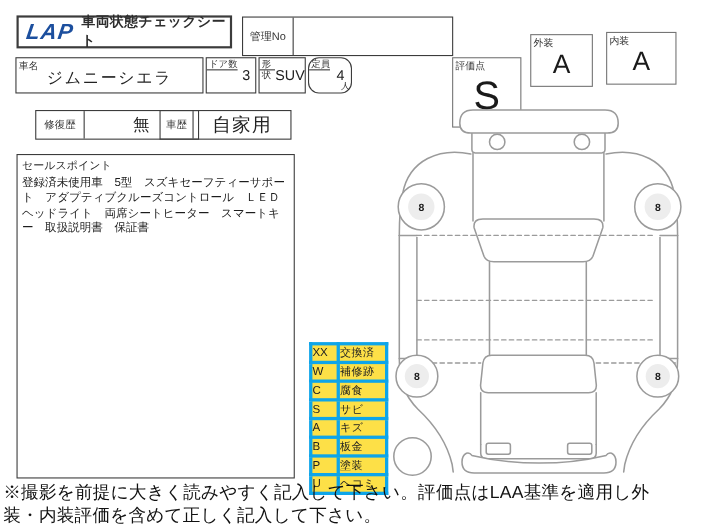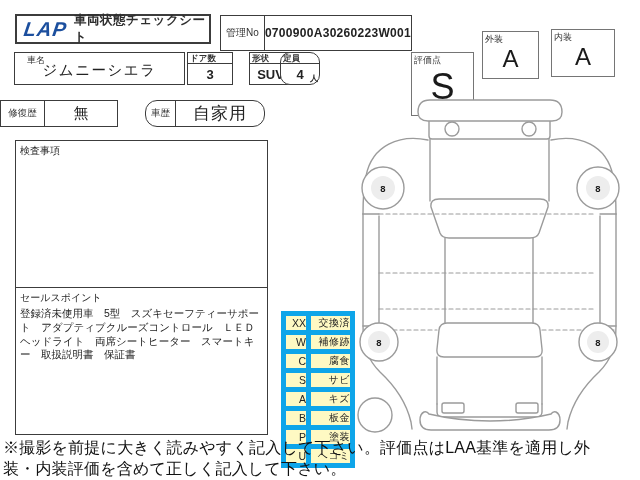--- a/index.html
+++ b/index.html
@@ -28,59 +28,59 @@
   .score .score-value { position:absolute; inset:0; display:flex; align-items:center;
     justify-content:center; font-weight:400; color:#1a1a1a; }
   .score-main { left:411px; top:16px; width:63px; height:64px;margin-top:36px; }
   .score-main .score-value { font-size:36px; padding-top:6px; }
   .score-ext { left:482px; top:31px; width:57px; height:48px;text-decoration:underline; }
   .score-int { left:551px; top:29px; width:64px; height:48px; }
   .score-ext .score-value, .score-int .score-value { font-size:24px; padding-top:8px; }
 
   
   .cell { position:absolute; border:1.5px solid #3c3c3c; background:#fff; }
-  .cell .cell-label { position:absolute; left:12px; top:1px; font-size:9px; color:#333; }
+  .cell .cell-label { position:absolute; left:2px; top:1px; font-size:9px; color:#333; }
   .name-cell { left:14px; top:52px; width:171px; height:33px; }
   .name-cell .cell-value { position:absolute; inset:0; display:flex; align-items:flex-end;
     justify-content:center; font-size:14.5px; letter-spacing:1.5px; padding-bottom:4px; }
-  .mini-cell { display:flex; flex-direction:column;font-weight:bold; }
+  .mini-cell { display:flex; flex-direction:row; }
   .mini-cell .mini-label { height:11px; border-bottom:1px solid #3c3c3c; font-size:8.5px;
     color:#333; padding-left:2px; line-height:10px; }
   .mini-cell .mini-value { flex:1; display:flex; align-items:center; justify-content:center;
     font-size:13px; }
   .doors-cell { left:187px; top:52px; width:46px; height:33px; }
-  .shape-cell { left:235px; top:52px; width:43px; height:33px;margin-left:14px; }
+  .shape-cell { left:235px; top:52px; width:43px; height:33px; }
   .cap-cell   { left:280px; top:52px; width:40px; height:33px;border-radius:10px; }
   .cap-unit { position:absolute; right:1px; bottom:0px; font-size:8px; color:#222; }
 
   
   .pair-box { position:absolute; border:1.5px solid #3c3c3c; display:flex; }
   .pair-label { border-right:1.5px solid #3c3c3c; font-size:9.5px; color:#333;
     display:flex; align-items:center; justify-content:center; }
   .pair-value { flex:1; display:flex; align-items:center; justify-content:center; }
-  .repair-box { left:0; top:100px; width:118px; height:27px; }
+  .repair-box { left:32px; top:100px; width:149px; height:27px; }
   .repair-box .pair-label { width:44px; }
   .repair-box .pair-value { font-size:15px; }
-  .history-box { left:145px; top:100px; width:120px; height:27px;border-radius:12px; }
+  .history-box { left:145px; top:100px; width:120px; height:27px; }
   .history-box .pair-label { width:30px; }
   .history-box .pair-value { font-size:17px; letter-spacing:1px; }
 
   
   .main-box { position:absolute; left:15px; top:140px; width:253px; height:295px;
     border:1.5px solid #3c3c3c; }
   .inspection { position:relative; height:147px; border-bottom:1.5px solid #3c3c3c; }
   .sec-label { position:absolute; left:4px; top:3px; font-size:10px; color:#2a2a2a; }
   .sales { position:relative; height:145px; }
   .sales-content { position:absolute; left:4px; right:4px; top:19px; font-size:10.5px;
     line-height:13.8px; word-break:break-all; color:#1d1d1d; }
 
   
   .legend { position:absolute; left:281px; top:311px; border-collapse:collapse; }
-  .legend td { border:5px solid #0ea5e9; height:15.5px; padding:0; text-align:right;
-    background:#fef9c3; }
+  .legend td { border:3px solid #0ea5e9; height:15.5px; padding:0; text-align:left;
+    background:#fde047; }
   .legend .lg-code { width:25px; font-size:10.5px; }
   .legend .lg-label { width:44px; font-size:10px; letter-spacing:0.5px; }
 
   
   .diagram { position:absolute; left:350px; top:88px; width:290px; height:377px; }
   .diagram text { font-family:"Liberation Sans", sans-serif; font-size:9.5px;
     font-weight:600; fill:#1a1a1a; }
 
   
   .footer-note { position:absolute; left:3px; top:438px; width:612px; font-size:16px;
@@ -90,21 +90,20 @@
 <body>
 
 <div class="sheet">
 
   <div class="hdr-box">
     <span class="logo">LAP</span>
     <span class="hdr-title">車両状態チェックシート</span>
   </div>
   <div class="kanri">
     <span class="kanri-label">管理No</span>
-    <span class="kanri-value">0700900A30260223W001</span>
   </div>
 
   <div class="score score-main">
     <span class="score-label">評価点</span>
     <span class="score-value">S</span>
   </div>
   <div class="score score-ext">
     <span class="score-label">外装</span>
     <span class="score-value">A</span>
   </div>
@@ -134,24 +133,20 @@
   <div class="pair-box repair-box">
     <span class="pair-label">修復歴</span>
     <span class="pair-value">無</span>
   </div>
   <div class="pair-box history-box">
     <span class="pair-label">車歴</span>
     <span class="pair-value">自家用</span>
   </div>
 
   <div class="main-box">
-    <div class="inspection">
-      <span class="sec-label">検査事項</span>
-      <div></div>
-    </div>
     <div class="sales">
       <span class="sec-label">セールスポイント</span>
       <div class="sales-content">登録済未使用車　5型　スズキセーフティーサポート　アダプティブクルーズコントロール　ＬＥＤヘッドライト　両席シートヒーター　スマートキー　取扱説明書　保証書</div>
     </div>
   </div>
 
   <table class="legend">
     <tbody>
         <tr>
       <td class="lg-code">XX</td>

